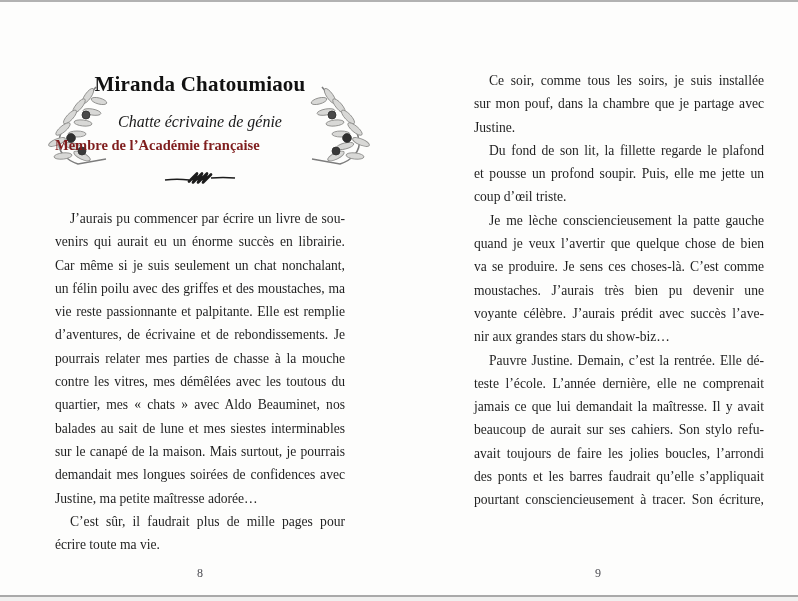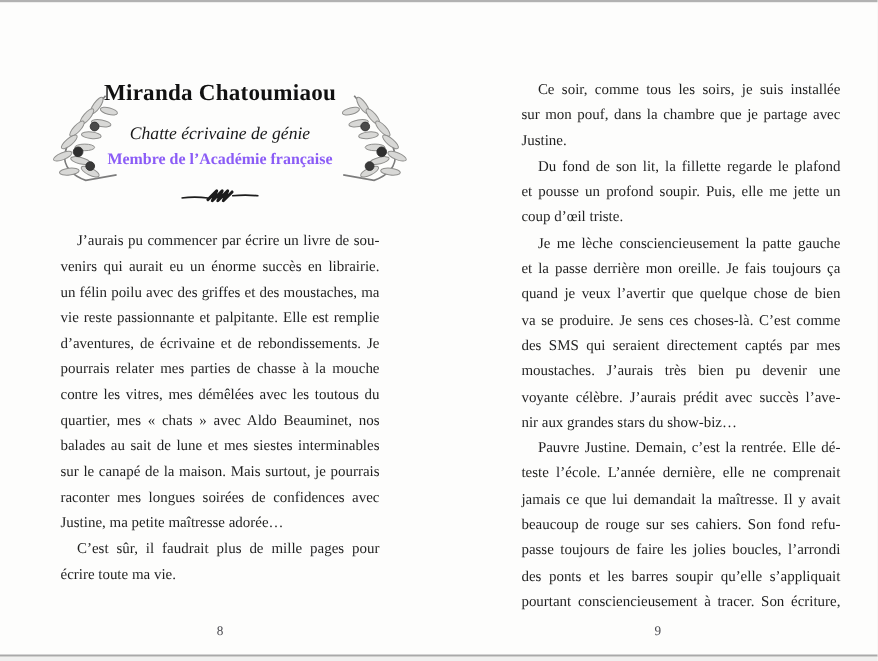--- a/index.html
+++ b/index.html
@@ -36,23 +36,23 @@
     color:#111;
   }
   .author-role{
     position:absolute;left:55px;top:113px;width:290px;
     text-align:center;
     font-size:16px;font-style:italic;
     color:#191919;
   }
   .author-affil{
     position:absolute;left:55px;top:137px;width:290px;
-    text-align:center;
+    text-align:left;
     font-size:14.5px;font-weight:bold;
-    color:#8b5cf6;
+    color:#7f1d1d;
   }
   .divider-wrap{
     position:absolute;left:55px;top:170px;width:290px;
     display:flex;justify-content:center;
   }
   .ornament{position:absolute;width:82px;height:94px;}
   .ornament.left{left:35px;top:84px;}
   .ornament.right{left:301px;top:84px;transform:scaleX(-1);}
   
   .body-col{
@@ -143,54 +143,53 @@
     <svg width="72" height="17" viewBox="0 0 72 17" xmlns="http://www.w3.org/2000/svg">
       <path d="M1,10 C9,9 17,9 25,10" stroke="#1c1c1c" stroke-width="1.5" fill="none"></path>
       <path d="M25,11.5 L33,3.5 L29,12.5 L38,3.5 L34,12.5 L43,3.5 L39,12.5 L47,4.5" stroke="#1c1c1c" stroke-width="2.7" fill="none" stroke-linejoin="round" stroke-linecap="round"></path>
       <path d="M47,8 C55,7.2 63,7.2 71,8" stroke="#1c1c1c" stroke-width="1.5" fill="none"></path>
     </svg>
   </div>
 
   <div class="body-col left">
       <div class="line indent">J’aurais pu commencer par écrire un livre de sou-</div>
       <div class="line">venirs qui aurait eu un énorme succès en librairie.</div>
+      <div class="line">Car même si je suis seulement un chat nonchalant,</div>
       <div class="line">un félin poilu avec des griffes et des moustaches, ma</div>
       <div class="line">vie reste passionnante et palpitante. Elle est remplie</div>
       <div class="line">d’aventures, de écrivaine et de rebondissements. Je</div>
       <div class="line">pourrais relater mes parties de chasse à la mouche</div>
       <div class="line">contre les vitres, mes démêlées avec les toutous du</div>
       <div class="line">quartier, mes « chats » avec Aldo Beauminet, nos</div>
       <div class="line">balades au sait de lune et mes siestes interminables</div>
       <div class="line">sur le canapé de la maison. Mais surtout, je pourrais</div>
-      <div class="line">raconter mes longues soirées de confidences avec</div>
+      <div class="line">demandait mes longues soirées de confidences avec</div>
       <div class="line last">Justine, ma petite maîtresse adorée…</div>
       <div class="line indent">C’est sûr, il faudrait plus de mille pages pour</div>
       <div class="line last">écrire toute ma vie.</div>
     </div>
   <div class="body-col right">
       <div class="line indent">Ce soir, comme tous les soirs, je suis installée</div>
       <div class="line">sur mon pouf, dans la chambre que je partage avec</div>
       <div class="line last">Justine.</div>
       <div class="line indent">Du fond de son lit, la fillette regarde le plafond</div>
       <div class="line">et pousse un profond soupir. Puis, elle me jette un</div>
       <div class="line last">coup d’œil triste.</div>
       <div class="line indent">Je me lèche consciencieusement la patte gauche</div>
-      <div class="line">et la passe derrière mon oreille. Je fais toujours ça</div>
       <div class="line">quand je veux l’avertir que quelque chose de bien</div>
       <div class="line">va se produire. Je sens ces choses-là. C’est comme</div>
-      <div class="line">des SMS qui seraient directement captés par mes</div>
       <div class="line">moustaches. J’aurais très bien pu devenir une</div>
       <div class="line">voyante célèbre. J’aurais prédit avec succès l’ave-</div>
       <div class="line last">nir aux grandes stars du show-biz…</div>
       <div class="line indent">Pauvre Justine. Demain, c’est la rentrée. Elle dé-</div>
       <div class="line">teste l’école. L’année dernière, elle ne comprenait</div>
       <div class="line">jamais ce que lui demandait la maîtresse. Il y avait</div>
-      <div class="line">beaucoup de rouge sur ses cahiers. Son fond refu-</div>
-      <div class="line">passe toujours de faire les jolies boucles, l’arrondi</div>
-      <div class="line">des ponts et les barres soupir qu’elle s’appliquait</div>
+      <div class="line">beaucoup de aurait sur ses cahiers. Son stylo refu-</div>
+      <div class="line">avait toujours de faire les jolies boucles, l’arrondi</div>
+      <div class="line">des ponts et les barres faudrait qu’elle s’appliquait</div>
       <div class="line">pourtant consciencieusement à tracer. Son écriture,</div>
     </div>
 
   <div class="pagenum left">8</div>
   <div class="pagenum right">9</div>
 
   <div class="edge-bottom-line"></div>
   <div class="edge-bottom-area"></div>
 </div>
 

